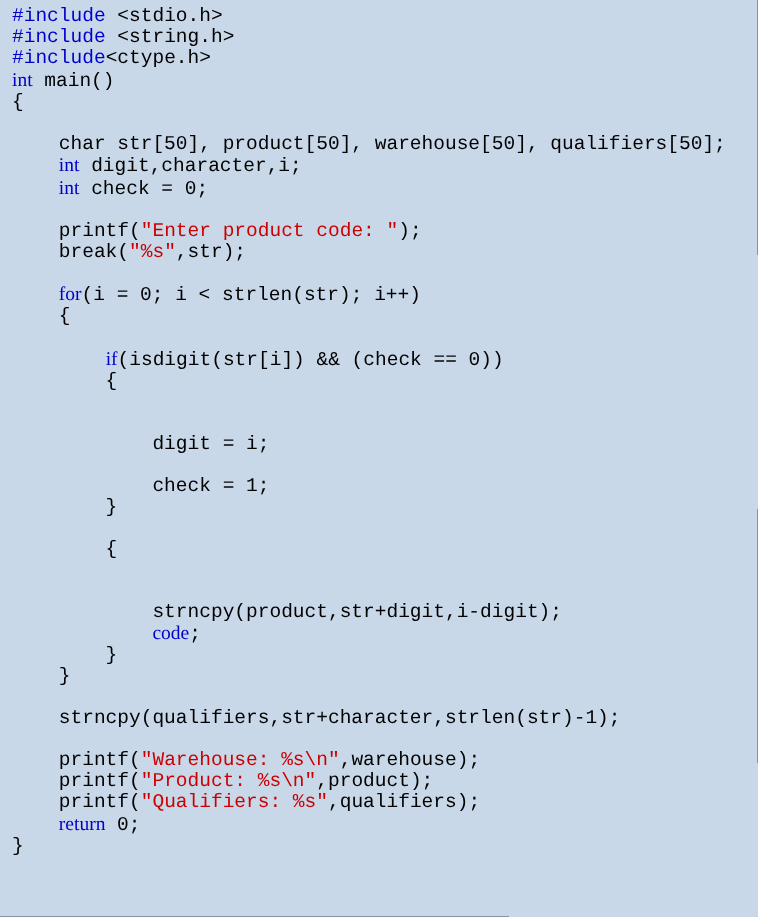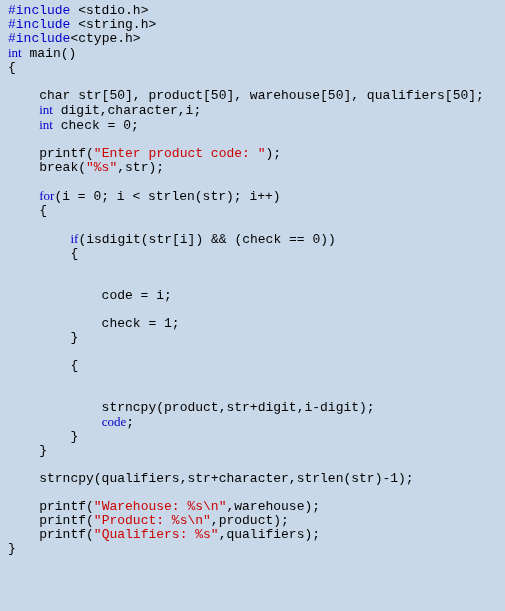--- a/index.html
+++ b/index.html
@@ -60,32 +60,33 @@
     <div class="code-line"><span class="line-content"><span class="normal">    printf(</span><span class="str">"Enter product code: "</span><span class="normal">);</span></span></div>
     <div class="code-line"><span class="line-content"><span class="normal">    break(</span><span class="str">"%s"</span><span class="normal">,str);</span></span></div>
     <div class="code-line"><span class="line-content">&nbsp;</span></div>
     <div class="code-line"><span class="line-content"><span class="normal">    </span><span class="kw">for</span><span class="normal">(i = 0; i &lt; strlen(str); i++)</span></span></div>
     <div class="code-line"><span class="line-content"><span class="normal">    {</span></span></div>
     <div class="code-line"><span class="line-content">&nbsp;</span></div>
     <div class="code-line"><span class="line-content"><span class="normal">        </span><span class="kw">if</span><span class="normal">(isdigit(str[i]) &amp;&amp; (check == 0))</span></span></div>
     <div class="code-line"><span class="line-content"><span class="normal">        {</span></span></div>
     <div class="code-line"><span class="line-content">&nbsp;</span></div>
     <div class="code-line"><span class="line-content">&nbsp;</span></div>
-    <div class="code-line"><span class="line-content"><span class="normal">            code = i;</span></span></div>
+    <div class="code-line"><span class="line-content"><span class="normal">            digit = i;</span></span></div>
     <div class="code-line"><span class="line-content">&nbsp;</span></div>
     <div class="code-line"><span class="line-content"><span class="normal">            check = 1;</span></span></div>
     <div class="code-line"><span class="line-content"><span class="normal">        }</span></span></div>
     <div class="code-line"><span class="line-content">&nbsp;</span></div>
     <div class="code-line"><span class="line-content"><span class="normal">        {</span></span></div>
     <div class="code-line"><span class="line-content">&nbsp;</span></div>
     <div class="code-line"><span class="line-content">&nbsp;</span></div>
     <div class="code-line"><span class="line-content"><span class="normal">            strncpy(product,str+digit,i-digit);</span></span></div>
     <div class="code-line"><span class="line-content"><span class="normal">            </span><span class="kw">code</span><span class="normal">;</span></span></div>
     <div class="code-line"><span class="line-content"><span class="normal">        }</span></span></div>
     <div class="code-line"><span class="line-content"><span class="normal">    }</span></span></div>
     <div class="code-line"><span class="line-content">&nbsp;</span></div>
     <div class="code-line"><span class="line-content"><span class="normal">    strncpy(qualifiers,str+character,strlen(str)-1);</span></span></div>
     <div class="code-line"><span class="line-content">&nbsp;</span></div>
     <div class="code-line"><span class="line-content"><span class="normal">    printf(</span><span class="str">"Warehouse: %s\n"</span><span class="normal">,warehouse);</span></span></div>
     <div class="code-line"><span class="line-content"><span class="normal">    printf(</span><span class="str">"Product: %s\n"</span><span class="normal">,product);</span></span></div>
     <div class="code-line"><span class="line-content"><span class="normal">    printf(</span><span class="str">"Qualifiers: %s"</span><span class="normal">,qualifiers);</span></span></div>
+    <div class="code-line"><span class="line-content"><span class="normal">    </span><span class="kw">return</span><span class="normal"> 0;</span></span></div>
     <div class="code-line"><span class="line-content"><span class="normal">}</span></span></div>
   </div>
 
 </body></html>

